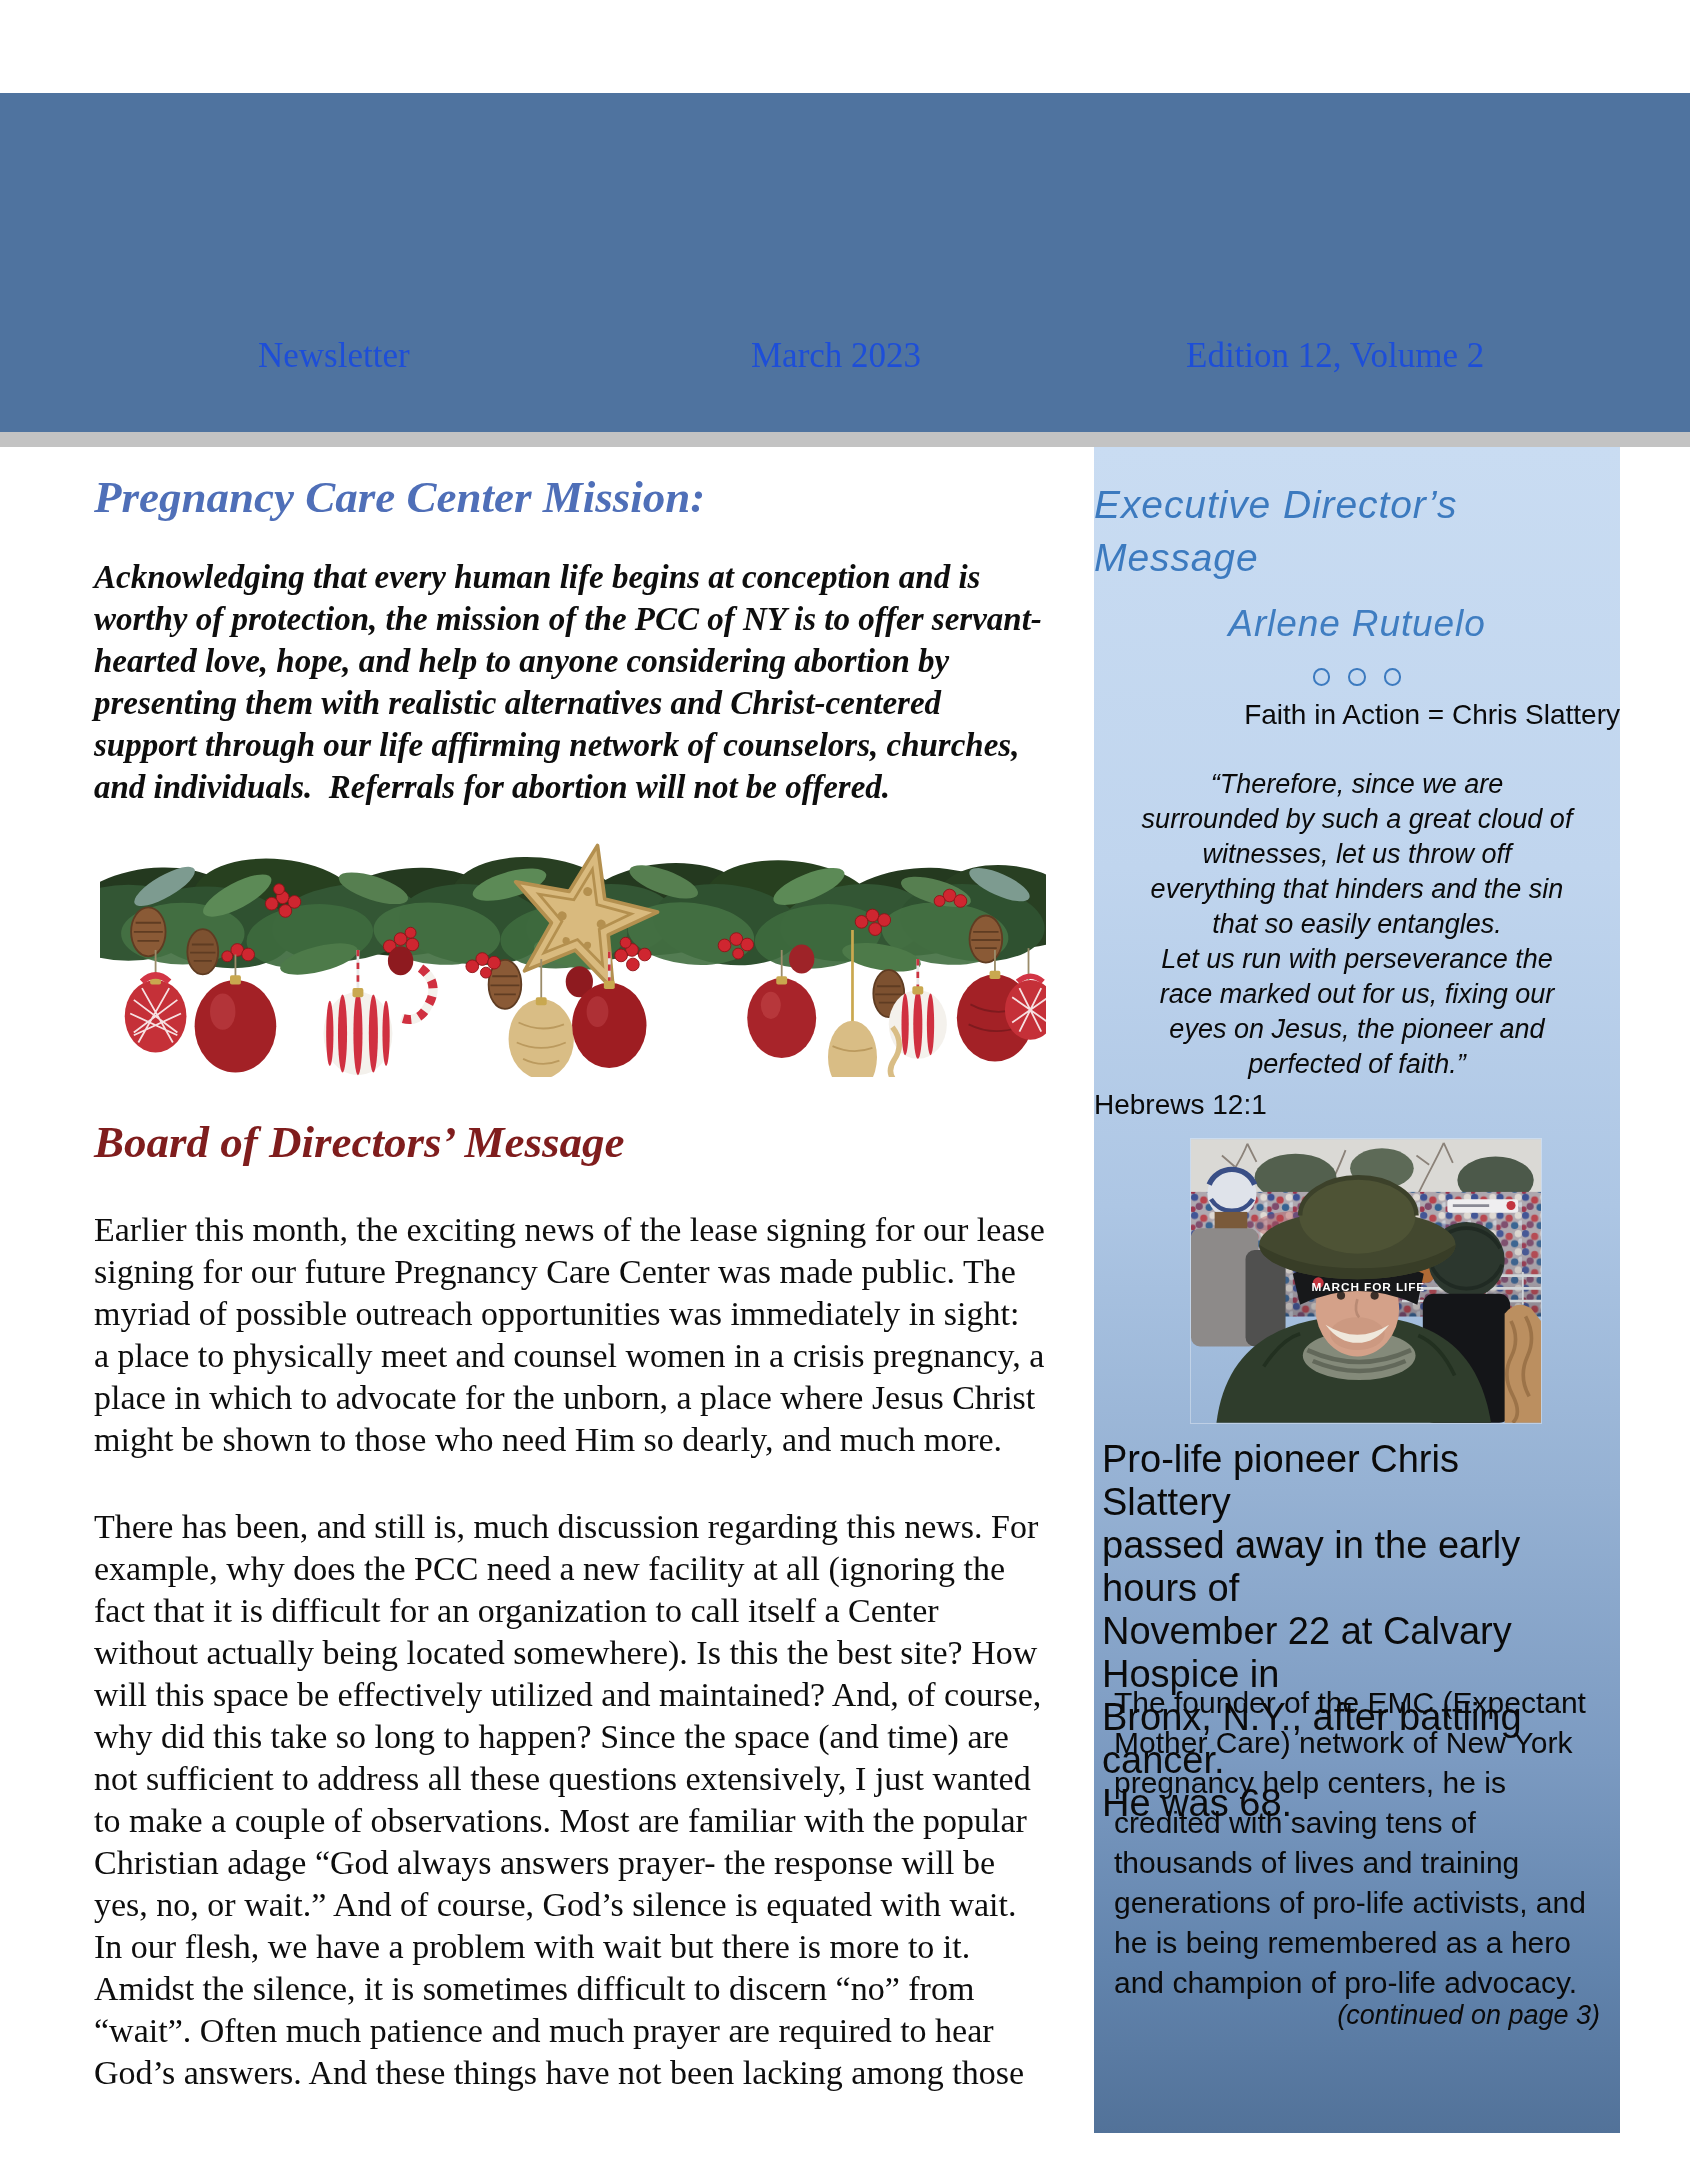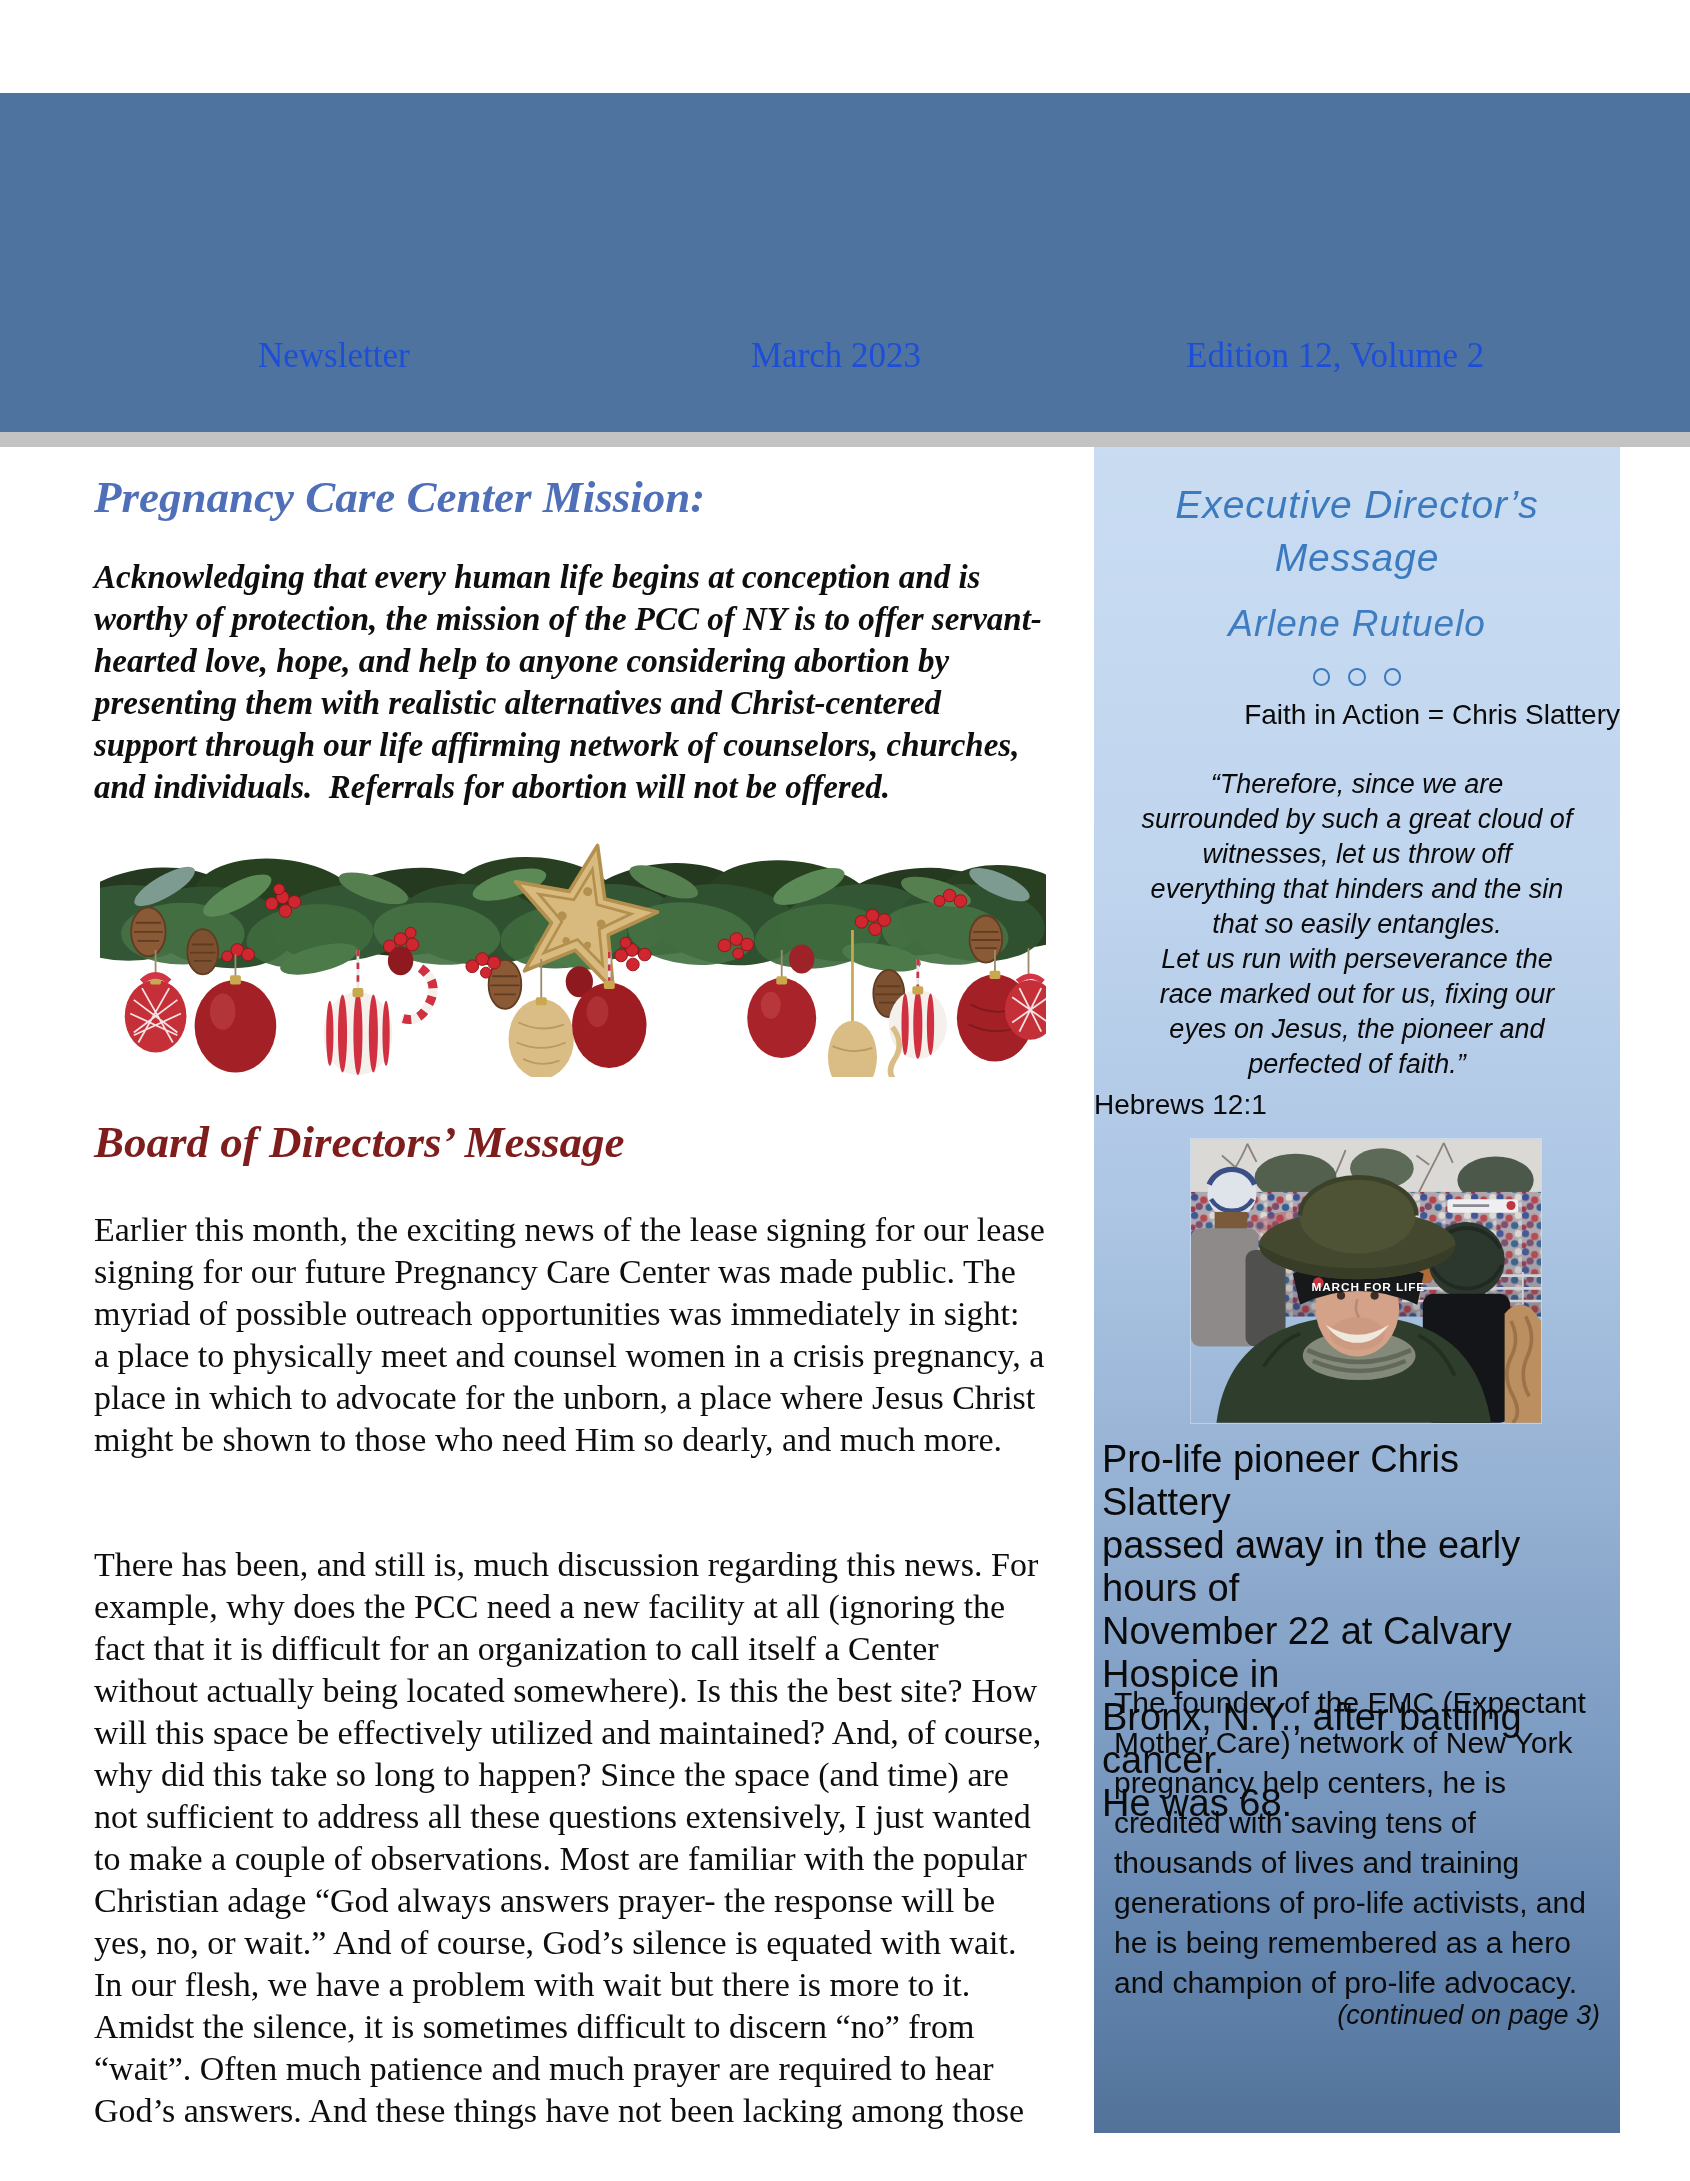--- a/index.html
+++ b/index.html
@@ -27,32 +27,32 @@
   .pre { white-space:pre-line; }
   .mission-text {
     position:absolute; left:94px; top:556px; width:973px;
     font-weight:bold; font-style:italic; font-size:33px; line-height:42px; color:#0e0e0e;
   }
   .board-heading {
     position:absolute; left:94px; top:1116px; font-style:italic; font-weight:bold;
     color:#7f1d1d; font-size:45px;
   }
   .board-p1 { position:absolute; left:94px; top:1209px; width:973px; font-size:34px; line-height:42px; color:#0e0e0e; }
-  .board-p2 { position:absolute; left:94px; top:1506px; width:973px; font-size:34px; line-height:42px; color:#0e0e0e;margin-top:38px; }
+  .board-p2 { position:absolute; left:94px; top:1506px; width:973px; font-size:34px; line-height:42px; color:#0e0e0e; }
 
   .garland { position:absolute; left:100px; top:832px; width:946px; height:245px; }
 
   
   .panel {
     position:absolute; left:1094px; top:447px; width:526px; height:1686px;
     background:linear-gradient(180deg,#c9dcf2 0%,#c0d5ee 25%,#adc6e4 45%,#95b1d3 62%,#7b9ac1 78%,#6284ad 90%,#527299 100%);
     font-family:"Liberation Sans","DejaVu Sans",sans-serif; color:#0a0a0a;
   }
   .panel-heading {
-    position:absolute; left:0; top:31px; width:526px; text-align:center;
+    position:absolute; left:0; top:31px; width:526px; 
     font-style:italic; color:#3c7abf; font-size:39px; line-height:53px; letter-spacing:0.9px;
   }
   .panel-author {
     position:absolute; left:0; top:156px; width:526px; text-align:center;
     font-style:italic; color:#3f7dc1; font-size:37px; letter-spacing:0.9px;
   }
   .divider-circles { position:absolute; left:0; top:221px; width:526px; display:flex; justify-content:center; gap:18px; }
   .divider-circles i { display:block; width:13.6px; height:13.6px; border:2.7px solid #3c7abf; border-radius:50%; }
   .faith-line { position:absolute; left:0; top:252px; width:526px; text-align:right; font-size:28px; }
   .panel-quote {

